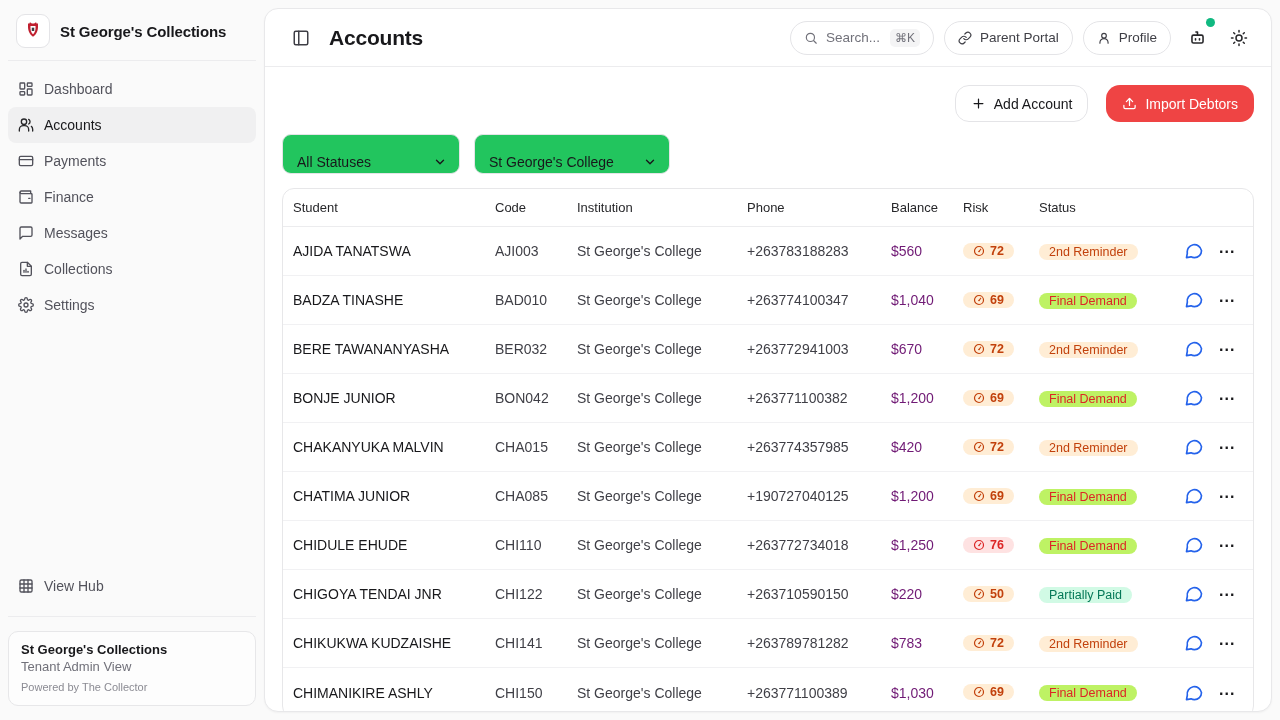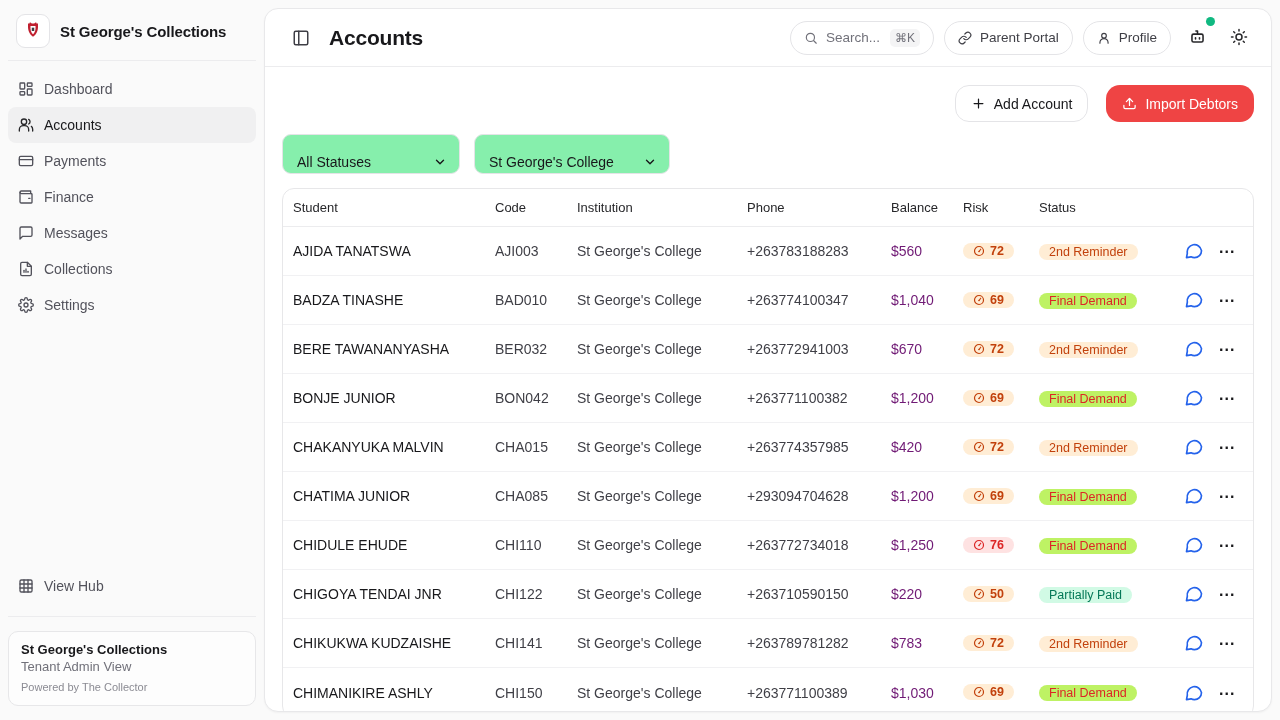--- a/index.html
+++ b/index.html
@@ -49,21 +49,21 @@
     box-shadow:0 1px 2px rgba(0,0,0,0.04); overflow:hidden;
     display:flex; flex-direction:column;
   }
   .topbar {
     height:58px; flex:0 0 58px; display:flex; align-items:center;
     padding:0 16px 0 22px; border-bottom:1px solid #ececee;
   }
   .panel-toggle { width:28px; height:28px; display:flex; align-items:center; justify-content:center;
     border-radius:6px; color:#3f3f46; cursor:pointer; }
   .page-title { font-size:21px; font-weight:700; margin-left:14px; letter-spacing:-0.2px; }
-  .topbar-right { margin-left:auto; display:flex; align-items:flex-start; gap:10px; }
+  .topbar-right { margin-left:auto; display:flex; align-items:center; gap:10px; }
   .pill-btn {
     display:flex; align-items:center; gap:8px; height:34px; padding:0 13px;
     border:1px solid #e4e4e7; border-radius:999px; background:#fff;
     color:#3f3f46; font-size:13.5px; cursor:pointer;
   }
   .pill-btn .kbd {
     background:#f4f4f5; color:#71717a; font-size:12px; border-radius:5px;
     padding:2px 5px; margin-left:2px;
   }
   .search-pill { color:#71717a; }
@@ -86,21 +86,21 @@
     flex:1; display:flex; align-items:center; gap:9px; height:40px;
     border:1px solid #e4e4e7; border-radius:9px; padding:0 12px; color:#9ca3af; background:#fff;
   }
   .search-input input {
     border:none; outline:none; flex:1; font-size:14px; color:#18181b; background:transparent;
     font-family:inherit;
   }
   .search-input input::placeholder { color:#9ca3af; }
   .select {
     display:flex; align-items:center; justify-content:space-between; gap:10px;
-    height:40px; border:1px solid #e4e4e7; border-radius:9px; background:#86efac;
+    height:40px; border:1px solid #e4e4e7; border-radius:9px; background:#22c55e;
     padding:16px 12px 0 14px; font-size:14px; color:#18181b; cursor:pointer;
   }
   .sel-statuses { width:178px; }
   .sel-institution { width:196px; }
 
   
   .table-card {
     margin-top:14px; border:1px solid #e7e7e9; border-radius:12px; background:#fff;
     overflow:hidden; flex:0 0 auto;
   }
@@ -454,21 +454,21 @@
                 </svg>
       </button>
       <button class="more-btn">...</button>
     </div>
   </div>
 
   <div class="t-row">
     <div class="cell-student">CHATIMA JUNIOR</div>
     <div class="cell-code">CHA085</div>
     <div class="cell-inst">St George's College</div>
-    <div class="cell-phone">+293094704628</div>
+    <div class="cell-phone">+190727040125</div>
     <div class="cell-balance">$1,200</div>
     <div>
       <span class="badge risk-orange">
         <svg width="12" height="12" viewBox="0 0 24 24" fill="none" stroke="currentColor" stroke-width="2.4" stroke-linecap="round">
                   <circle cx="12" cy="12" r="9"></circle>
                   <path d="M12 13l3.5-4.5"></path>
                   <circle cx="12" cy="13" r="1.4" fill="currentColor" stroke="none"></circle>
                 </svg>
         <span>69</span>
       </span>

